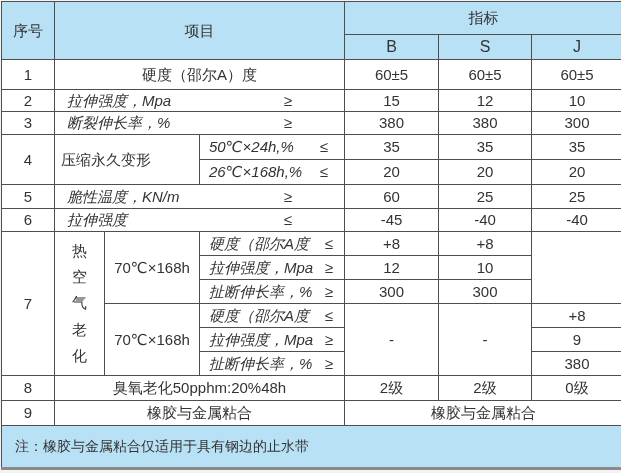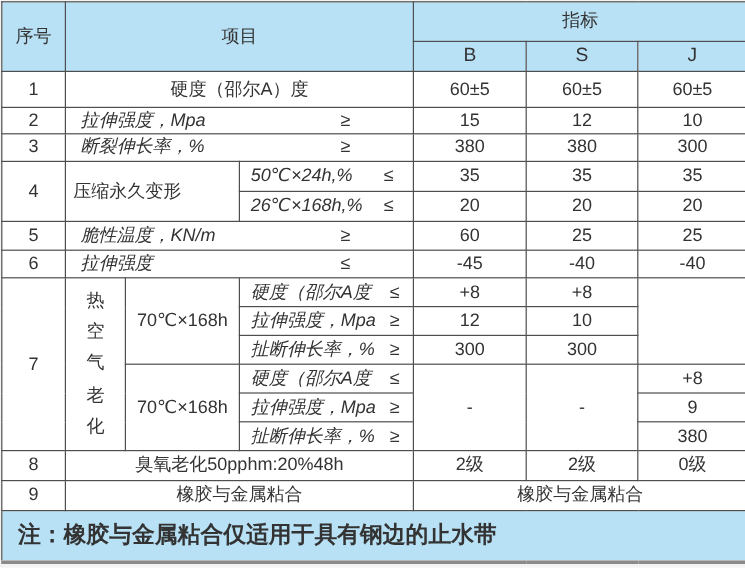--- a/index.html
+++ b/index.html
@@ -31,21 +31,21 @@
   .left { text-align:center; padding-left:0; }
   .flexcell { display:flex; justify-content:space-between;font-style:italic; }
   .flexcell .lbl { padding-left:12px; }
   .flexcell.sub .lbl { padding-left:9px; }
   .sym-wide { padding-right:52px; }
   .sym-mid  { padding-right:16px; }
   .sym-narrow { padding-right:11px; }
   .vtext { width:1em; margin:0 auto; word-break:break-all; line-height:1.75; }
   .rh33{height:33px} .rh25{height:25px} .rh30{height:30px} .rh22{height:22px}
   .rh23{height:23px} .rh24{height:24px} .rh43{height:43px}
-  .notecell { text-align:left; padding-left:13px; font-size:19px;font-weight:bold; }
+  .notecell { text-align:left; padding-left:13px; font-size:14px; }
   .hdr { font-size:15px; }
   .bsj { font-size:16px; }
 </style>
 </head>
 <body>
 
 <table>
   <colgroup>
     <col style="width:53px">
       <col style="width:50px">

